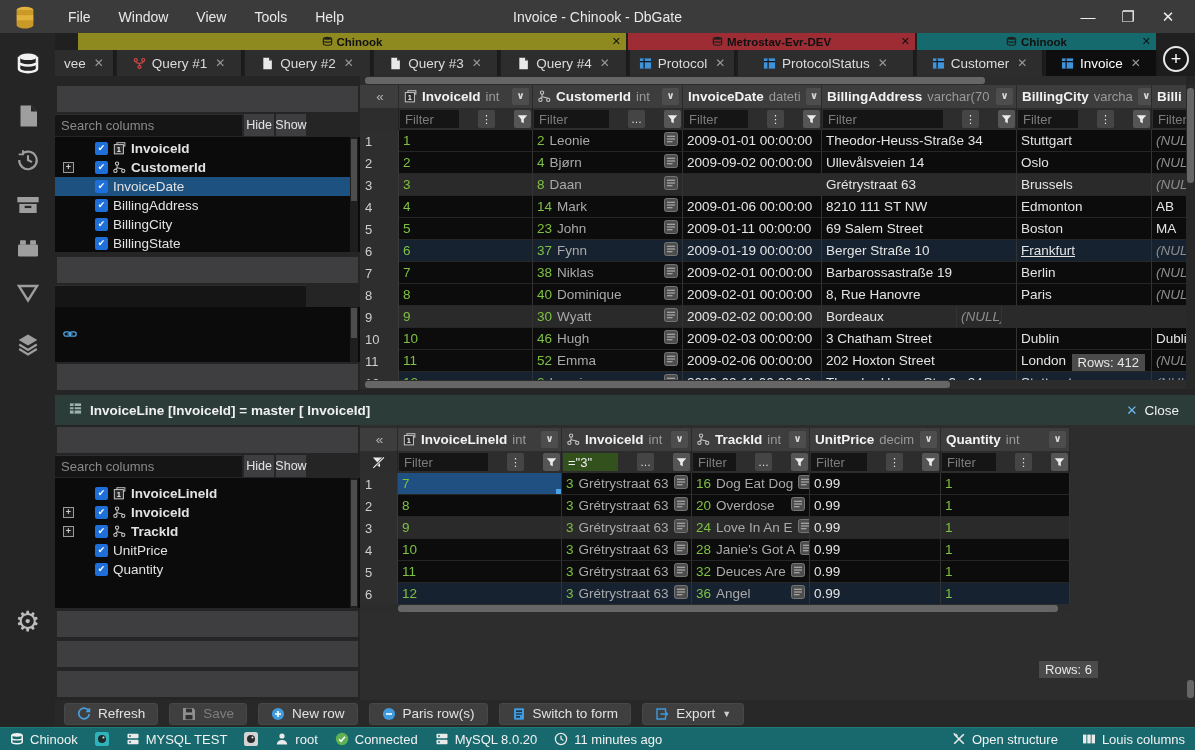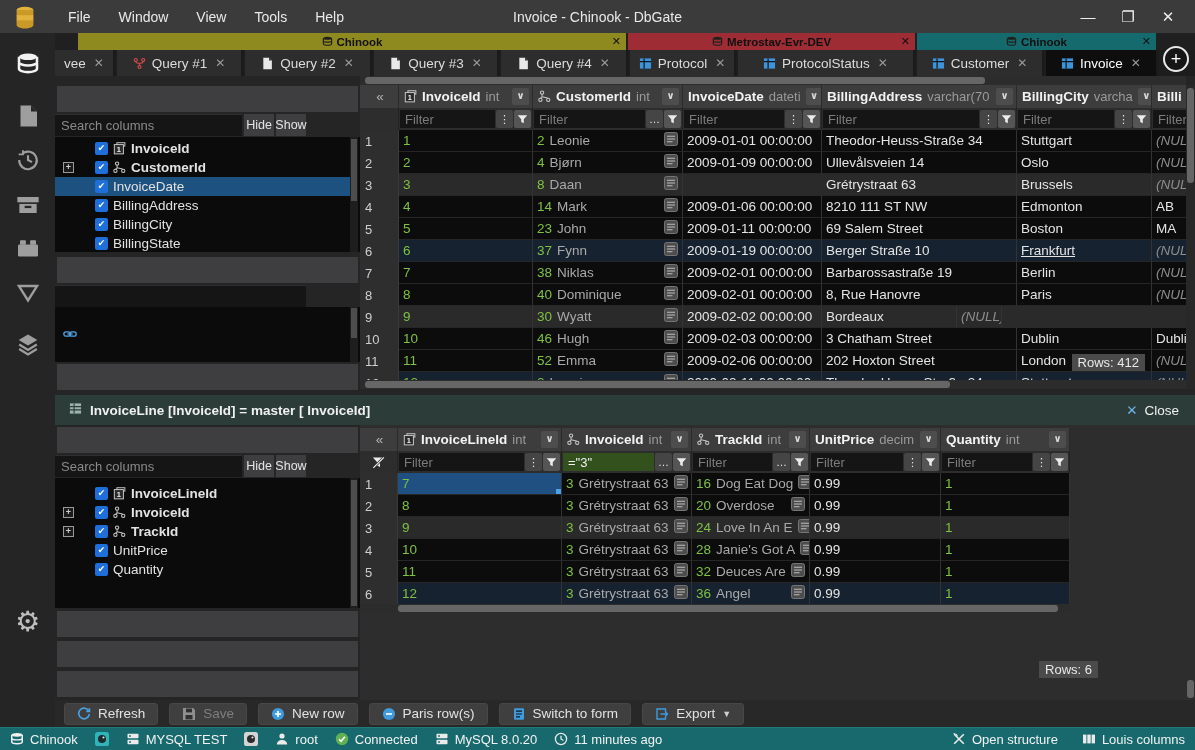--- a/index.html
+++ b/index.html
@@ -71,21 +71,21 @@
   
   .gridwrap { left:360px; width:835px; overflow:hidden; }
   .ghrow, .gfrow, .grow { position:absolute; left:0; display:flex; }
   .ghc { height:23px; background:#3d3d3e; border-right:1px solid #2a2a2a; display:flex;
     align-items:center; gap:5px; padding:0 3px 0 5px; color:#f2f2f2; font-weight:bold;
     font-size:13.5px; overflow:hidden; white-space:nowrap; }
   .gtype { color:#9a9a9a; font-weight:normal; font-size:13px; }
   .chev { margin-left:auto; width:17px; height:17px; background:#4d4d4e; border-radius:2px;
     color:#d8d8d8; font-size:10px; line-height:15px; text-align:center; flex:0 0 17px; }
   .fcell { height:22px; background:#2d2d2d; border-right:1px solid #232323; display:flex;
-    align-items:center; padding:1px; gap:1px; overflow:hidden; }
+    align-items:center; padding:1px; gap:19px; overflow:hidden; }
   .finput { flex:1; height:18px; background:#151515; color:#7c7c7c; font-size:13px;
     display:flex; align-items:center; padding-left:5px; overflow:hidden; white-space:nowrap; }
   .finput.activef { background:#33511d; color:#f0f0f0; }
   .fbtn { width:17px; height:18px; background:#454545; border-radius:2px; color:#e4e4e4;
     font-size:11px; display:flex; align-items:center; justify-content:center; flex:0 0 17px; }
   .rownum { background:#2e2e2e; border-right:1px solid #3a3a3a; color:#cfcfcf; font-size:13px;
     display:flex; align-items:center; padding-left:5px; }
   .gcell { border-right:1px solid #333; border-bottom:1px solid #262626; font-size:13.5px;
     color:#e4e4e4; display:flex; align-items:center; padding:0 4px; gap:5px;
     overflow:hidden; white-space:nowrap; }
@@ -432,21 +432,21 @@
             <span class="vgreen">2</span>
           </div>
           <div class="gcell" style="width: 150px;">
             <span class="vgreen">4</span>
             <span class="vgray">Bjørn</span>
             <span class="cicon"><svg viewBox="0 0 14 14" width="14" height="14">
                 <rect x="0.5" y="0.5" width="13" height="13" rx="2" fill="#4d4d4d" stroke="#757575"></rect>
                 <path d="M3 4.2h8M3 7h8M3 9.8h5.5" stroke="#bdbdbd" stroke-width="1.1"></path>
               </svg></span>
           </div>
-          <div class="gcell" style="width: 139px;">2009-01-09 00:00:00</div>
+          <div class="gcell" style="width: 139px;">2009-09-02 00:00:00</div>
           <div class="gcell" style="width: 195px;">Ullevålsveien 14</div>
           <div class="gcell" style="width: 135px;">Oslo</div>
           <div class="gcell" style="width: 45px;">
             <span class="vnull">(NULL)</span>
           </div>
         </div>
         <div class="grow gray" style="top: 44px; height: 22px; width: 100%;">
           <div class="rownum" style="width: 39px;">3</div>
           <div class="gcell" style="width: 134px;">
             <span class="vgreen">3</span>

